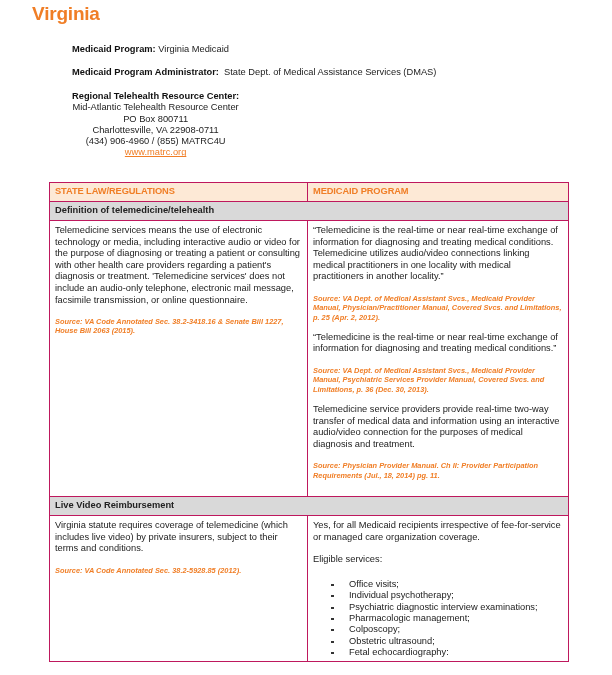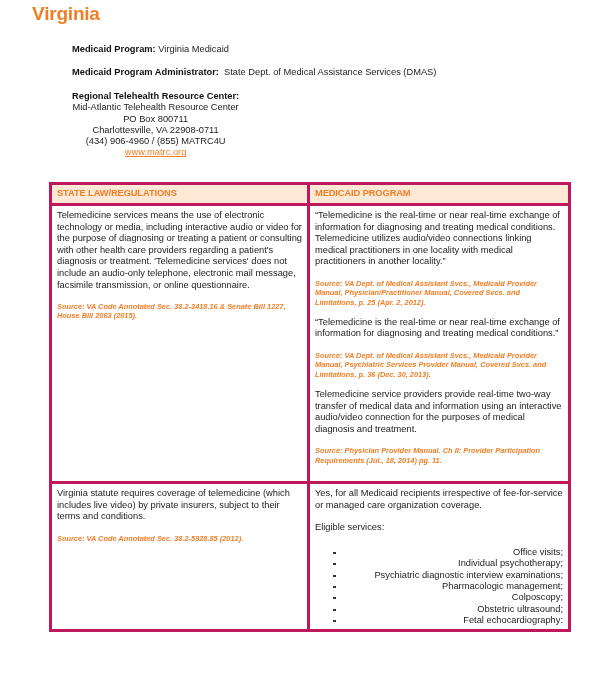--- a/index.html
+++ b/index.html
@@ -17,37 +17,37 @@
   #info-program { top: 44px; }
   #info-admin { top: 67px; }
   #info-trc { top: 91px; text-align: center; }
 
   table.main {
     position: absolute; left: 49px; top: 182px; width: 519px;
     border-collapse: collapse; font-size: 9.3px; line-height: 11.6px;
     table-layout: fixed;
   }
   table.main td, table.main th {
-    border: 3px solid #be185d; vertical-align: top; text-align: left;
+    border: 1px solid #be185d; vertical-align: top; text-align: left;
   }
   th.colhead {
     background: #fde9d6; color: #f07e26; font-weight: bold; font-size: 9.3px;
     padding: 3px 5px 3px 5px; height: 12px; letter-spacing: -0.1px;
   }
   td.section {
     background: #d9d9d9; color: #222; font-weight: bold; font-size: 9.3px;
     padding: 3px 5px; height: 12px;
   }
   td.cell { padding: 4px 5px 6px 5px; color: #222; }
   p { margin: 0 0 11px 0; }
   .src {
     color: #f07e26; font-style: italic; font-weight: bold; font-size: 7.4px;
     line-height: 9.3px; margin: 0 0 10px 0;
   }
-  ul.bullets { list-style: none; margin: 0; padding: 0 0 0 18px; text-align: right; }
+  ul.bullets { list-style: none; margin: 0; padding: 0 0 0 18px; }
   ul.bullets li { position: relative; padding-left: 18px; line-height: 11.4px; }
   ul.bullets li::before {
     content: ""; position: absolute; left: 0; top: 5px; width: 3px; height: 2px; background: #333;
   }
 </style>
 </head>
 <body>
 
 <div class="title">Virginia</div>
 
@@ -74,35 +74,41 @@
   <colgroup>
       <col style="width:258px">
       <col style="width:261px">
     </colgroup>
   <tbody>
       <tr>
     <th class="colhead">STATE LAW/REGULATIONS</th>
     <th class="colhead">MEDICAID PROGRAM</th>
   </tr>
 
+  <tr>
+    <td class="section" colspan="2">Definition of telemedicine/telehealth</td>
+  </tr>
   <tr style="height:266px">
     <td class="cell">
       <p>Telemedicine services means the use of electronic technology or media, including interactive audio or video for the purpose of  diagnosing or treating a patient or consulting with other health care providers regarding a patient's diagnosis or treatment. 'Telemedicine services' does not include an audio-only telephone, electronic mail message, facsimile transmission, or online questionnaire.</p>
       <p class="src">Source: VA Code Annotated Sec. 38.2-3418.16 &amp; Senate Bill 1227, House Bill 2063 (2015).</p>
     </td>
     <td class="cell">
       <p>“Telemedicine is the real-time or near real-time exchange of information for diagnosing and treating medical conditions. Telemedicine utilizes audio/video connections linking medical practitioners in one locality with medical practitioners in another locality.”</p>
       <p class="src">Source: VA Dept. of Medical Assistant Svcs., Medicaid Provider Manual, Physician/Practitioner Manual, Covered Svcs. and Limitations, p. 25 (Apr. 2, 2012).</p>
       <p>“Telemedicine is the real-time or near real-time exchange of information for diagnosing and treating medical conditions.”</p>
       <p class="src">Source:  VA Dept. of Medical Assistant Svcs., Medicaid Provider Manual, Psychiatric Services Provider Manual, Covered Svcs. and Limitations, p. 36 (Dec. 30, 2013).</p>
       <p>Telemedicine service providers provide real-time two-way transfer of medical data and information using an interactive audio/video connection for the purposes of medical diagnosis and treatment.</p>
       <p class="src">Source: Physician Provider Manual. Ch II: Provider Participation Requirements (Jul., 18, 2014) pg. 11.</p>
     </td>
   </tr>
 
+  <tr>
+    <td class="section" colspan="2">Live Video Reimbursement</td>
+  </tr>
   <tr>
     <td class="cell">
       <p>Virginia statute requires coverage of telemedicine (which includes live video) by private insurers, subject to their terms and conditions.</p>
       <p class="src">Source: VA Code Annotated Sec. 38.2-5928.85 (2012).</p>
     </td>
     <td class="cell" style="padding-bottom:2px">
       <p>Yes, for all Medicaid recipients irrespective of fee-for-service or managed care organization coverage.</p>
       <p style="margin-bottom:13px">Eligible services:</p>
       <ul class="bullets">
         <li>Office visits;</li>

